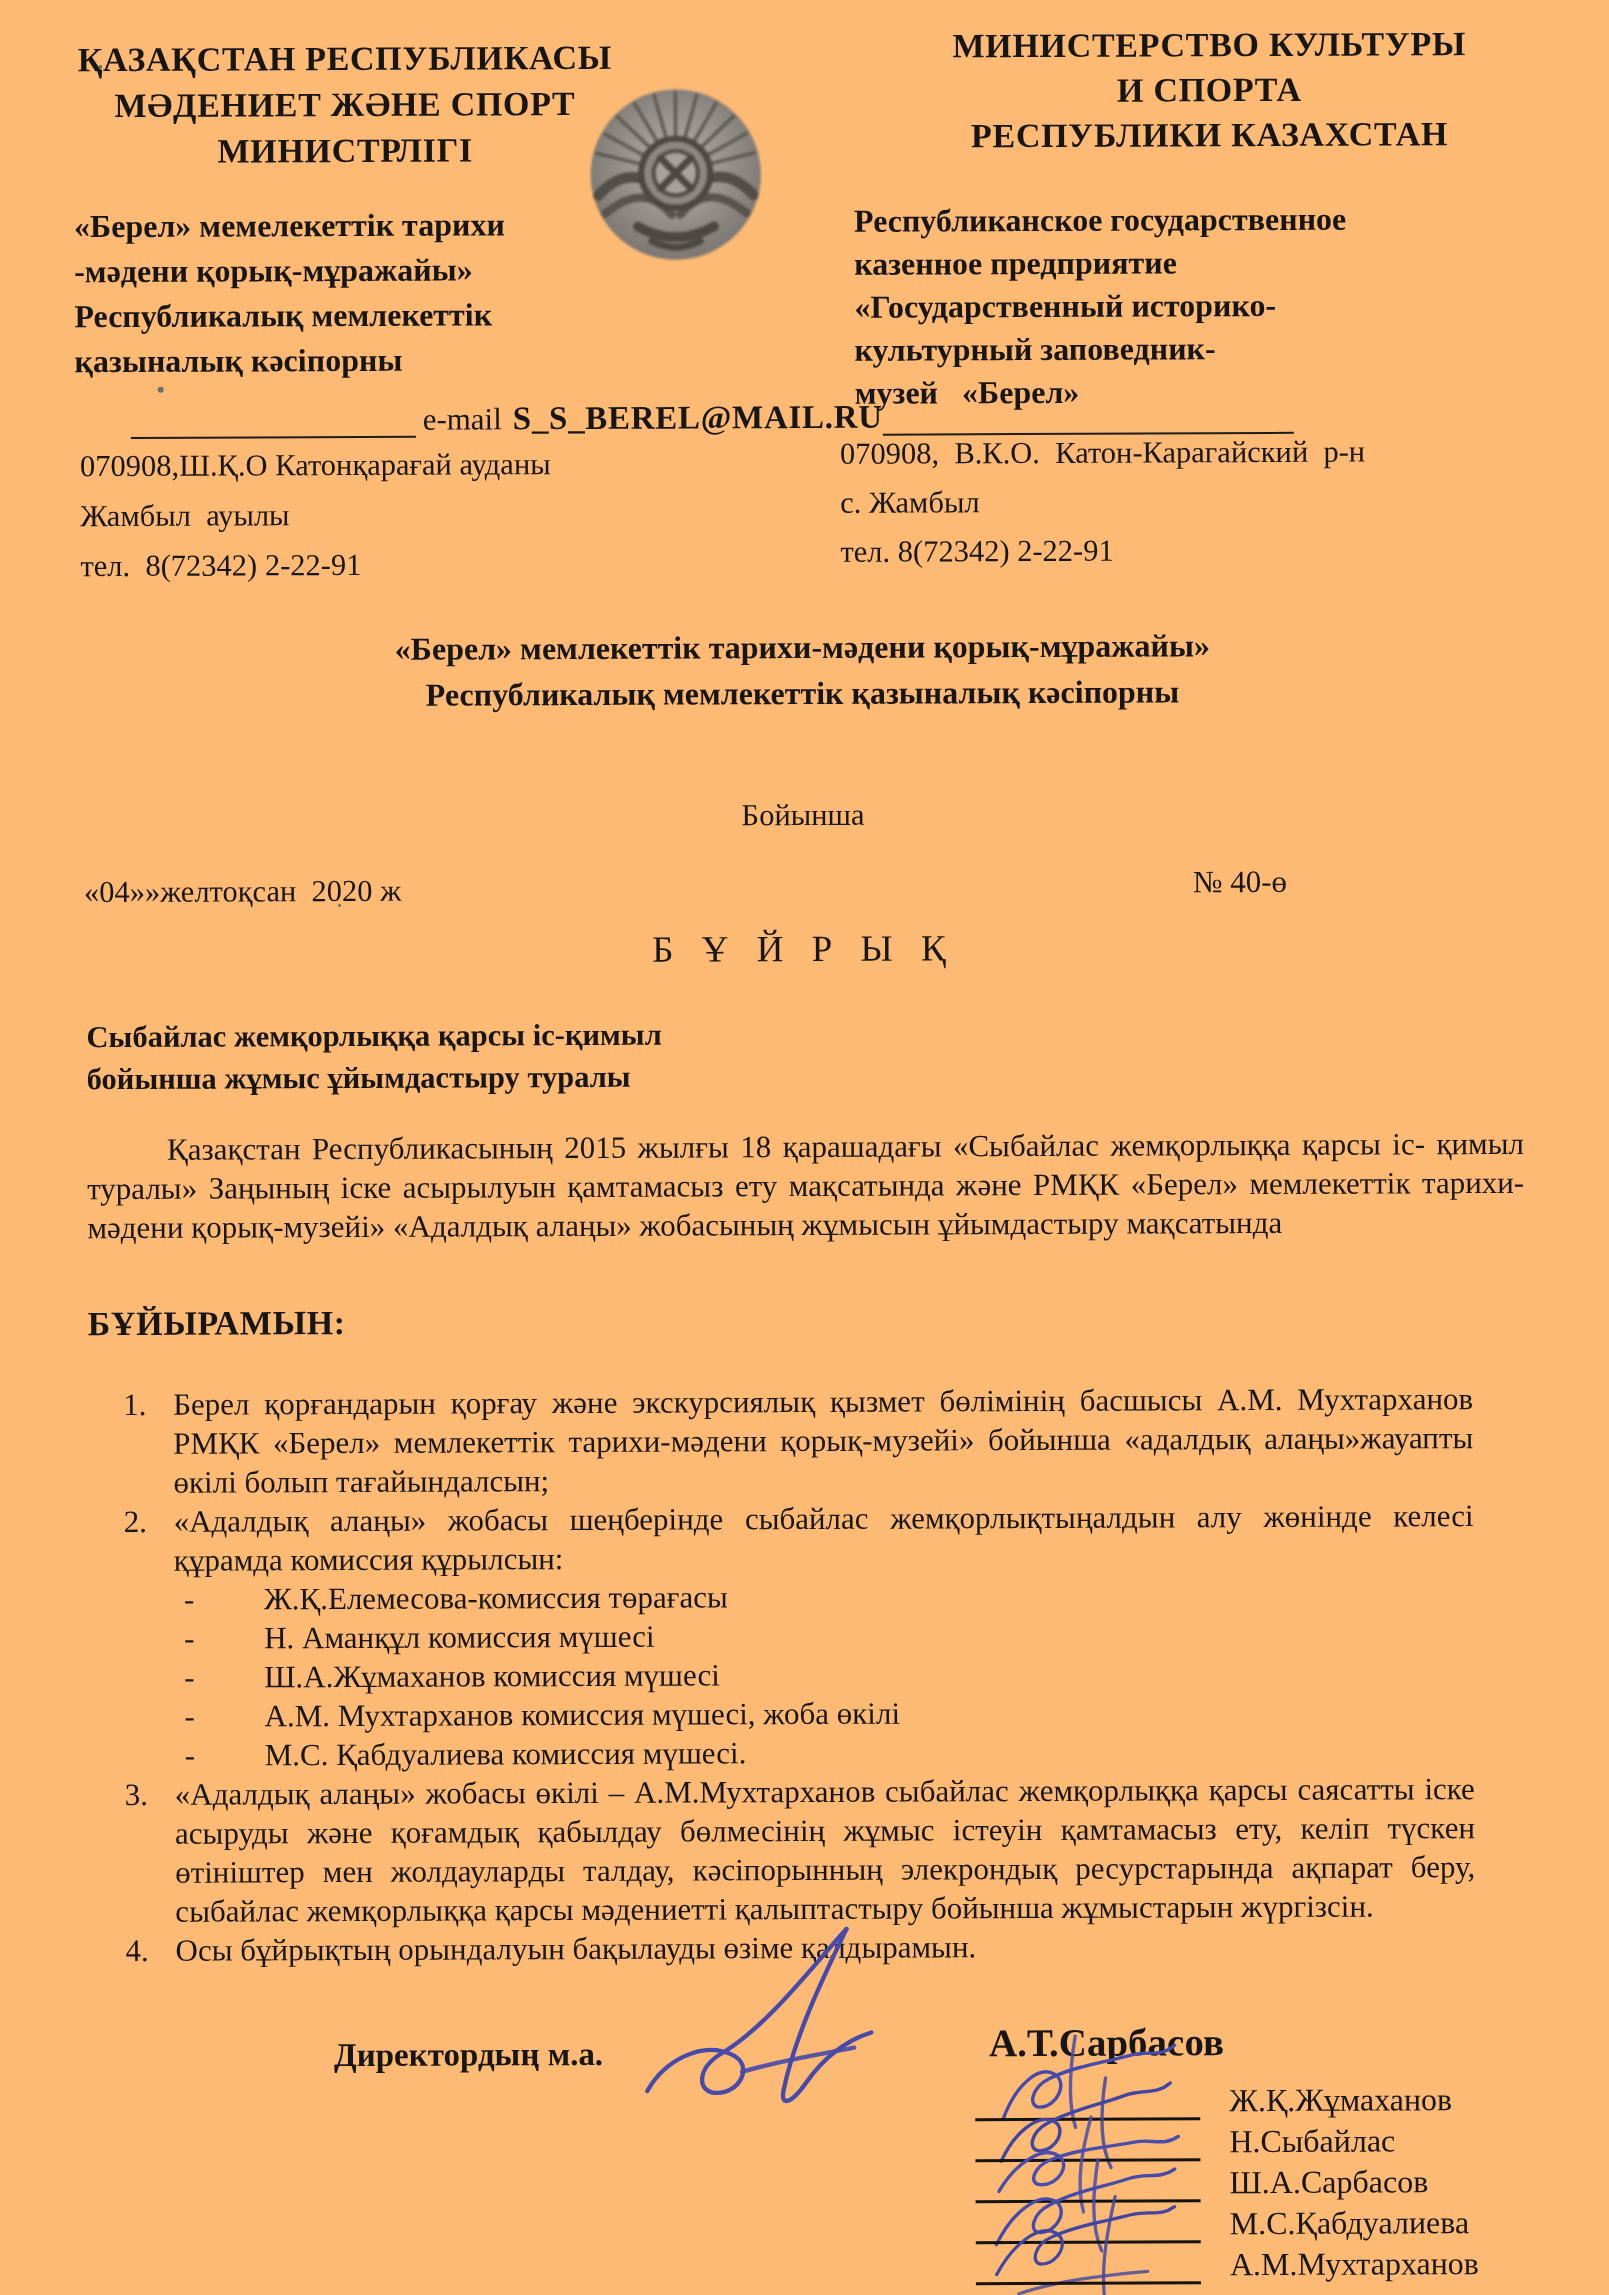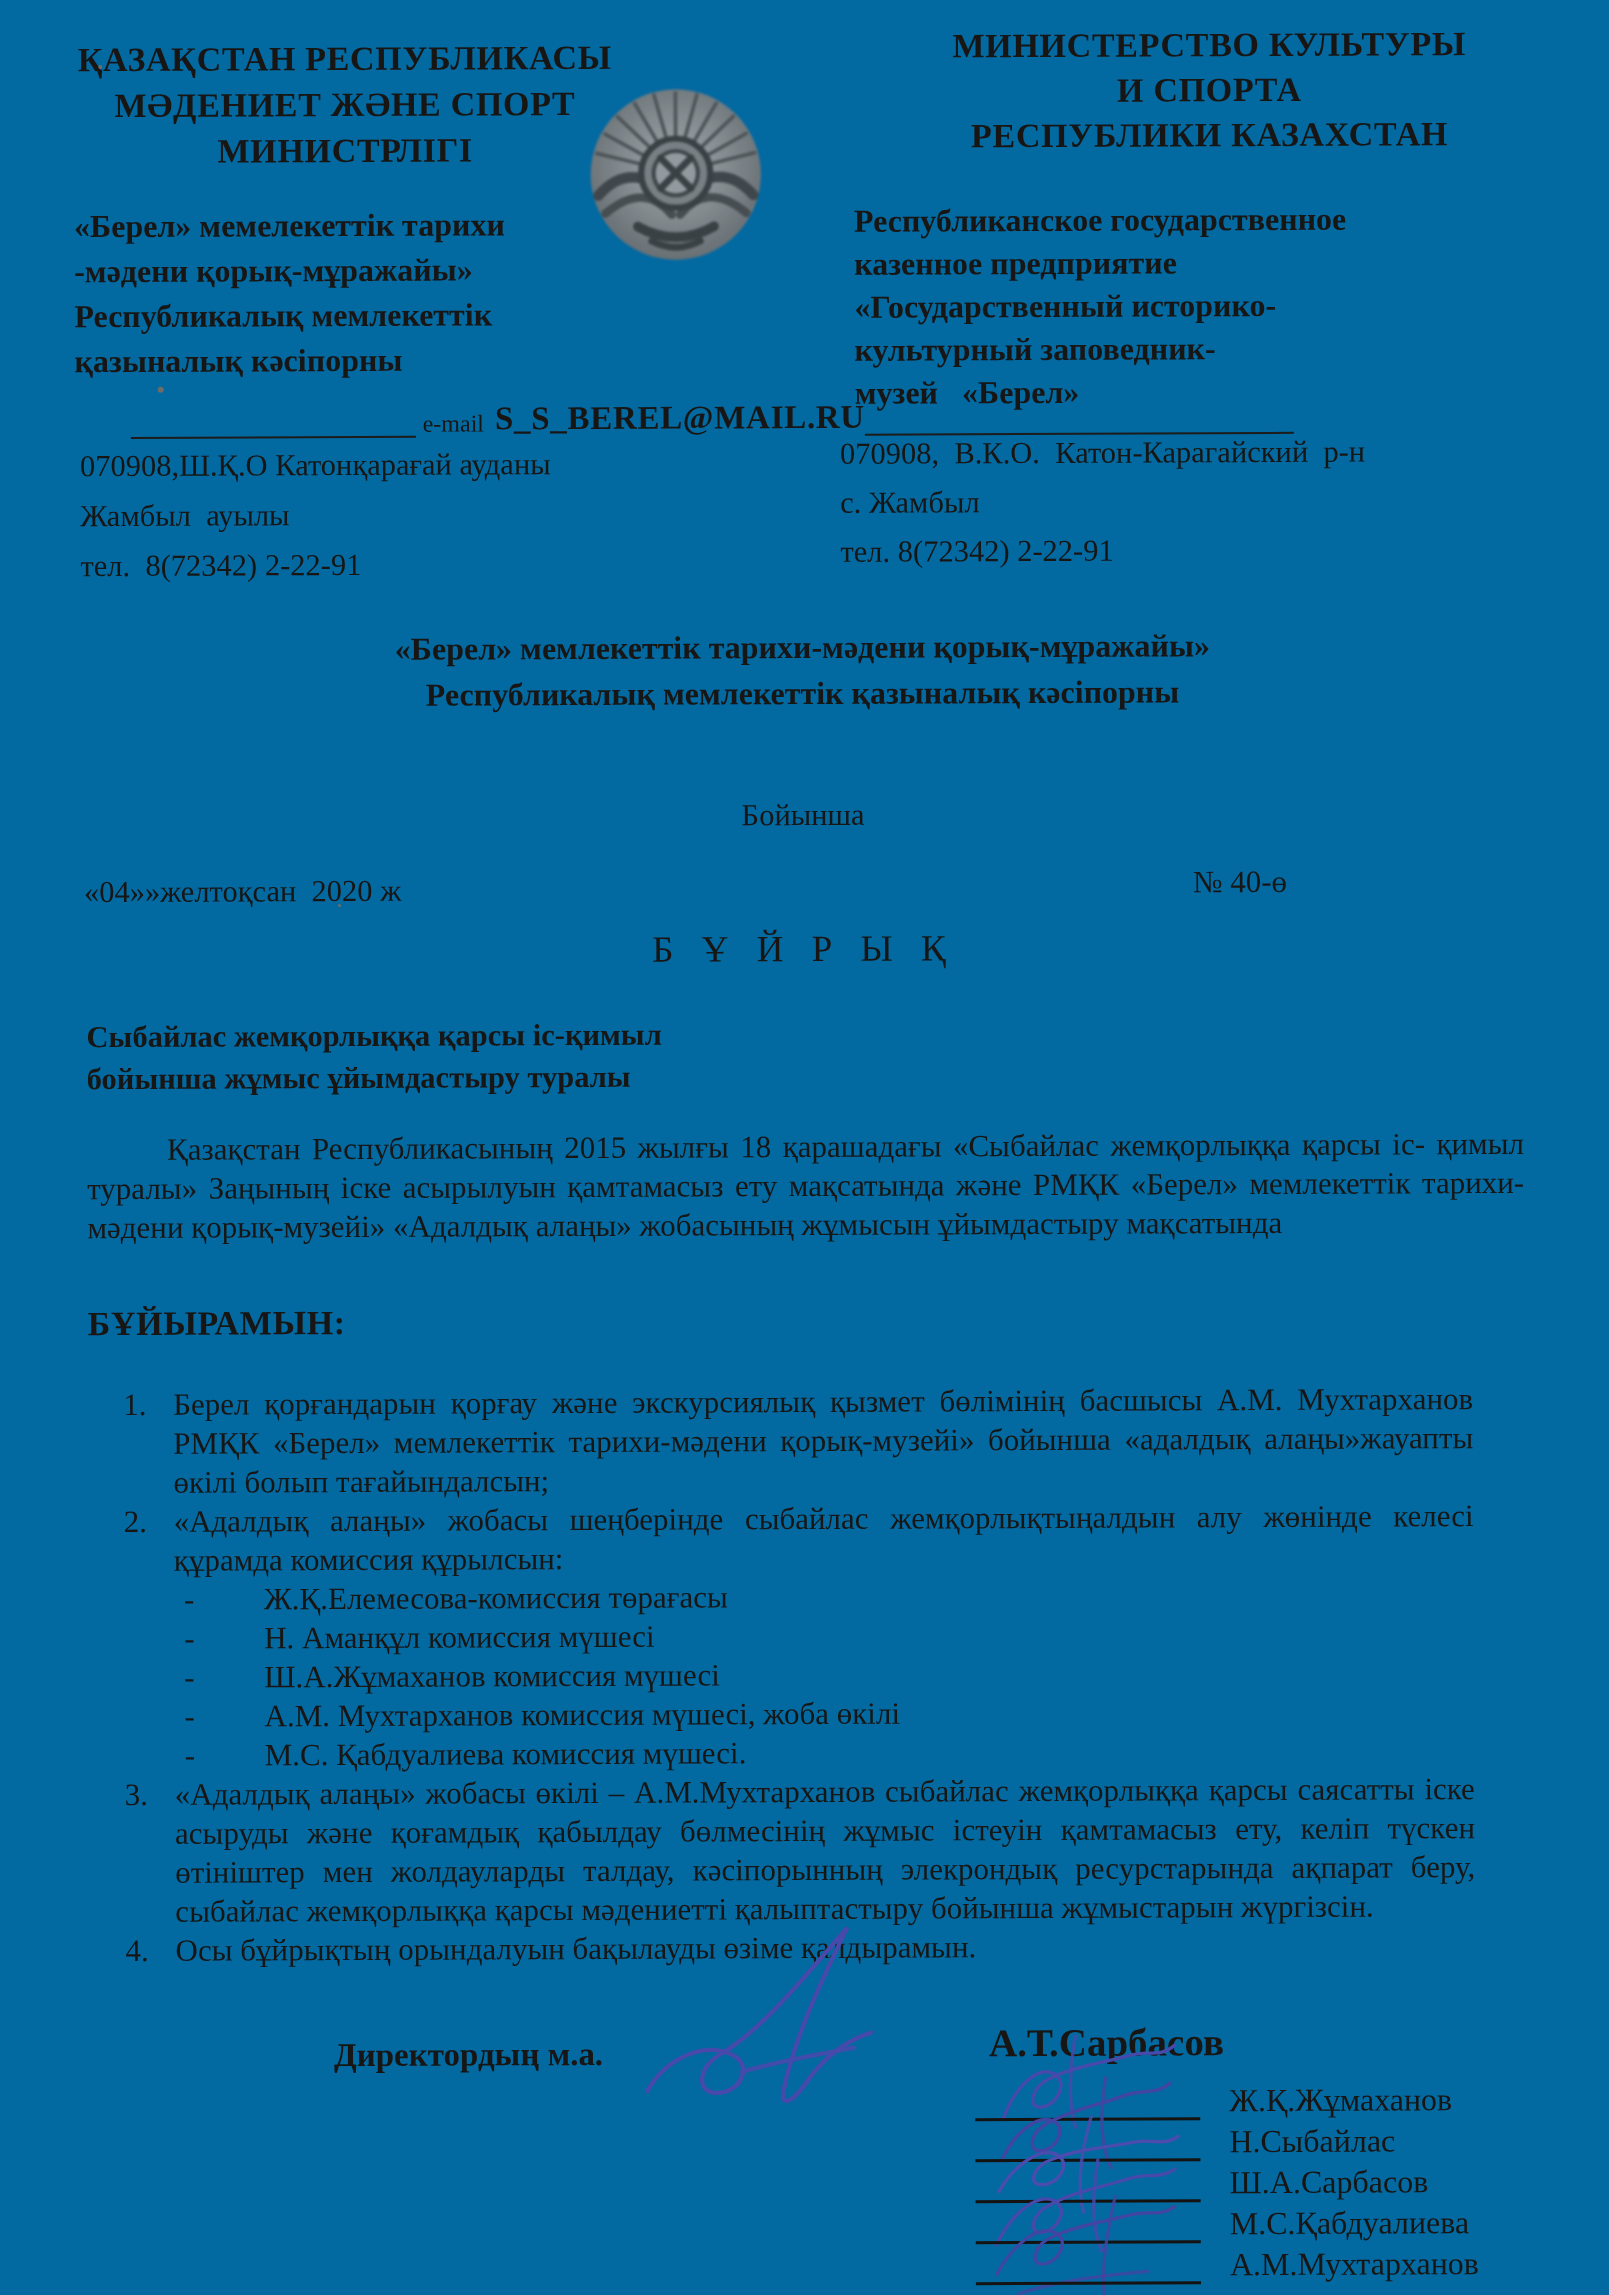--- a/index.html
+++ b/index.html
@@ -1,20 +1,20 @@
 <!DOCTYPE html>
 <html style="font-size:11px"><head>
 <meta charset="utf-8">
 <style>
   * { margin:0; padding:0; box-sizing:border-box; }
   html,body { background:#e8e7e4; }
   .sheet {
     position:relative;
     width:1609px; height:2295px;
-    background:#0369a1;
+    background:#fdba74;
     overflow:hidden;
     font-family:"Liberation Serif","DejaVu Serif",serif;
     color:#171614;
   }
   .tilt { position:absolute; inset:0; transform:rotate(-0.25deg); }
   .abs { position:absolute; }
   .pre { white-space:pre-wrap; }
 
   
   .hdr-left { left:78px; top:34px; width:543px; }
@@ -23,21 +23,21 @@
   .hdr-right { left:858px; top:24.4px; width:712px; }
   .hdr-right .ministry { font-size:34px; line-height:45px; font-weight:700; text-align:center; letter-spacing:0.7px; }
   .hdr-right .org { margin-top:41px; width:624px; font-size:32px; line-height:43px; font-weight:700; }
   .emblem { left:590px; top:83px; width:180px; height:182px; filter:grayscale(1) blur(0.9px) contrast(0.95); opacity:.92; }
 
   
   .email-row { left:134px; top:393px; width:1163px; height:43px; display:flex; align-items:flex-end; }
   .uline { border-bottom:2.7px solid #1d1c1a; height:5.4px; }
   .ul-left { flex:0 0 285px; }
   .ul-right { flex:1; }
-  .email-label { font-size:24px; padding:0 11px 0 6.8px; }
+  .email-label { font-size:31px; padding:0 11px 0 6.8px; }
   .email-value { font-size:33px; font-weight:700; letter-spacing:0.7px; }
   .addr-kk { left:83px; top:438px; font-size:30.5px; line-height:50px; }
   .addr-ru { left:843px; top:430px; font-size:30.5px; line-height:49px; }
 
   
   .doc-title { left:0; right:0; top:624px; text-align:center; font-size:32px; line-height:46px; font-weight:700; }
   .per { left:0; right:0; top:798px; text-align:center; font-size:30.5px; }
   .date { left:85px; top:872px; font-size:30.5px; }
   .number { left:1194px; top:866px; font-size:31px; }
   .order-heading { left:0; right:0; top:927px; text-align:center; font-size:37px; letter-spacing:9.5px; }

